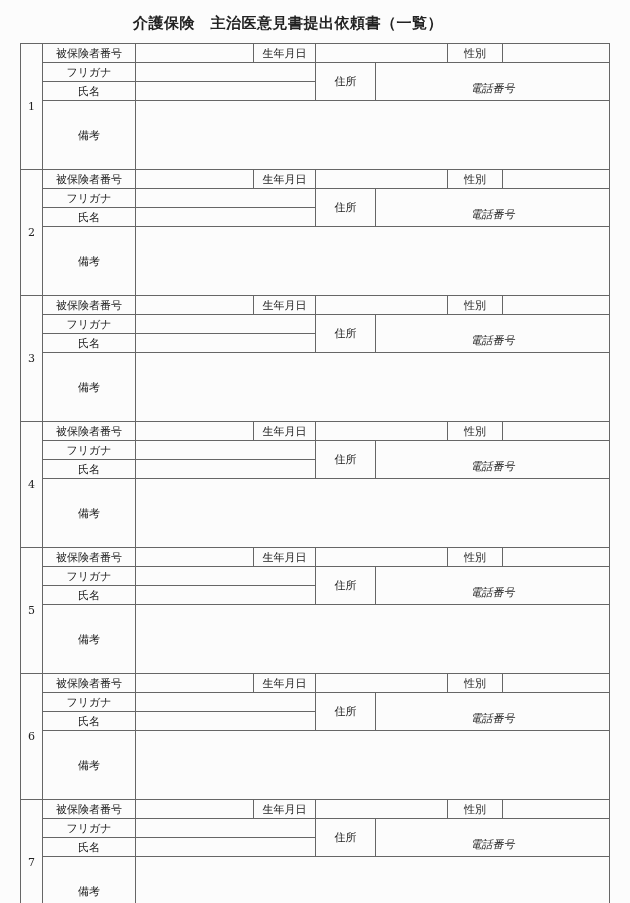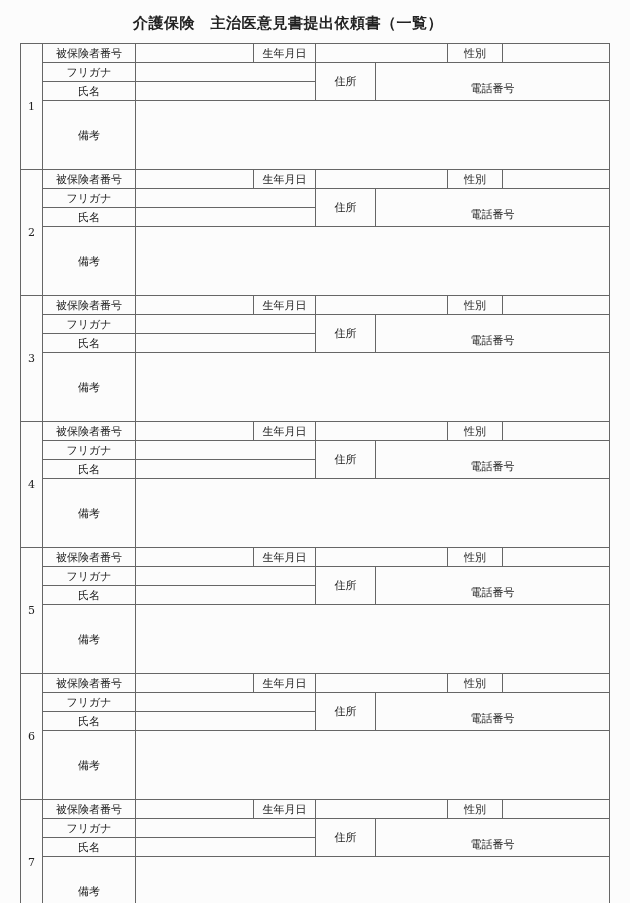--- a/index.html
+++ b/index.html
@@ -31,21 +31,21 @@
     padding: 0;
     font-size: 11px;
     text-align: center;
     vertical-align: middle;
     overflow: hidden;
     white-space: nowrap;
   }
   .sheet tr.r { height: 19px; }
   .sheet tr.rem { height: 69px; }
   .num { font-size: 11px; }
-  .cell-tel { vertical-align: middle; padding-top: 14px !important; }
+  .cell-tel { vertical-align: middle; padding-top: 14px !important; font-style: italic; }
 </style>
 </head>
 <body>
 
 <div class="title">介護保険　主治医意見書提出依頼書（一覧）</div>
 
 <table class="sheet">
   <colgroup>
     <col style="width:22px">
     <col style="width:93px">

